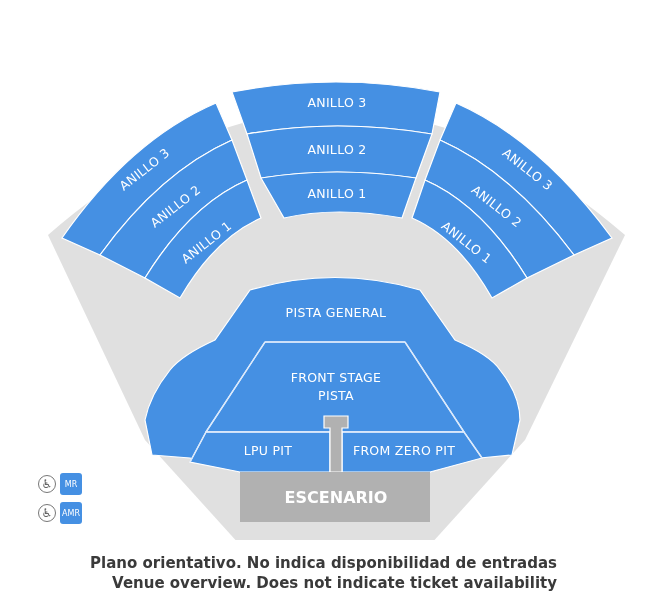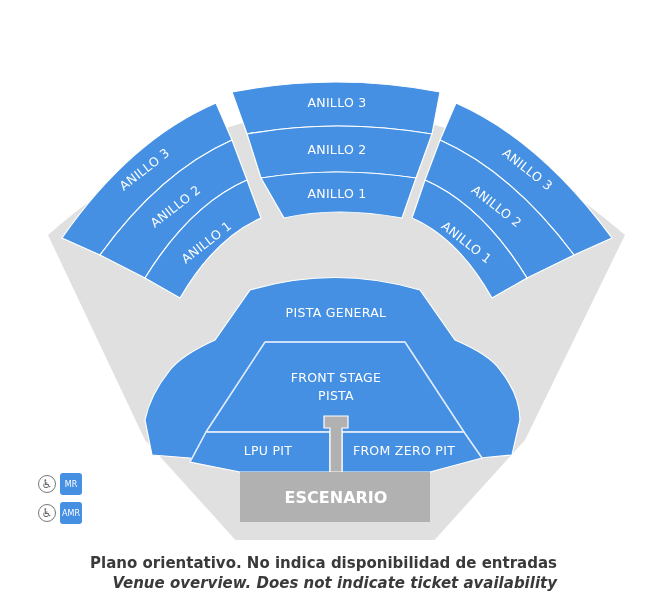--- a/index.html
+++ b/index.html
@@ -8,21 +8,21 @@
   .sec{fill:#4590e3;stroke:#ffffff;stroke-width:1.2;cursor:pointer;}
   .sec-line{fill:none;stroke:#dbe9fb;stroke-width:1.4;}
   .lbl{fill:#ffffff;font-family:"DejaVu Sans","Liberation Sans",sans-serif;font-size:12.5px;letter-spacing:0.3px;text-anchor:middle;dominant-baseline:middle;pointer-events:none;}
   .stage-lbl{fill:#ffffff;font-family:"DejaVu Sans","Liberation Sans",sans-serif;font-weight:bold;font-size:16px;text-anchor:middle;dominant-baseline:middle;}
   .legend{position:absolute;left:38px;top:472px;}
   .legend-row{display:flex;align-items:center;height:24px;margin-bottom:5px;}
   .wc{width:18px;height:18px;border:1.5px solid #777;border-radius:50%;box-sizing:border-box;display:flex;align-items:center;justify-content:center;font-size:12px;color:#666;margin-right:4px;line-height:1;}
   .badge{background:#4590e3;color:#fff;border-radius:3px;font-size:8px;height:22px;min-width:22px;padding:7px 2px;box-sizing:border-box;display:flex;align-items:center;justify-content:center;}
   .footer{position:absolute;left:0;width:557px;text-align:right;color:#3a3a3a;font-family:"DejaVu Sans","Liberation Sans",sans-serif;font-weight:bold;font-size:15px;line-height:20px;}
   .f1{top:553px;}
-  .f2{top:573px;font-style:italic;}
+  .f2{top:573px;}
 </style>
 </head>
 <body>
 
 <svg id="map" viewBox="0 0 670 540" xmlns="http://www.w3.org/2000/svg">
 
   <path d="M48,235 Q335,-15 625,235 L525,440 L430,545 L240,545 L145,440 Z" fill="#e0e0e0"></path>
 
   <g>
     <path class="sec" d="M232,92 Q336,72 440,92 L432,134 Q336,118 247,134 Z"></path>

